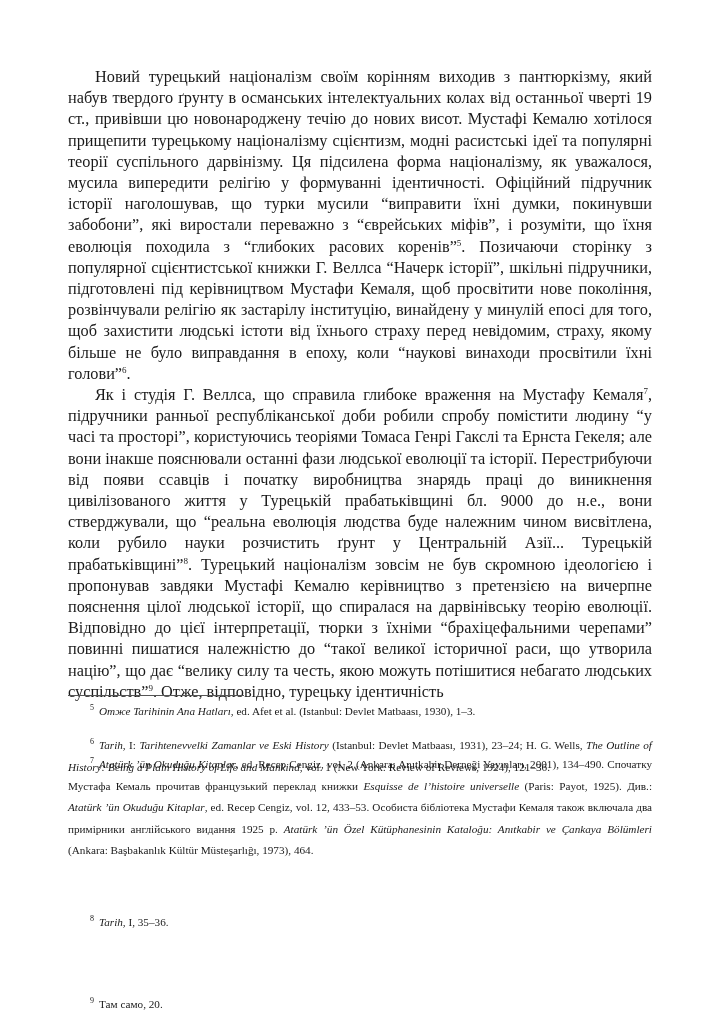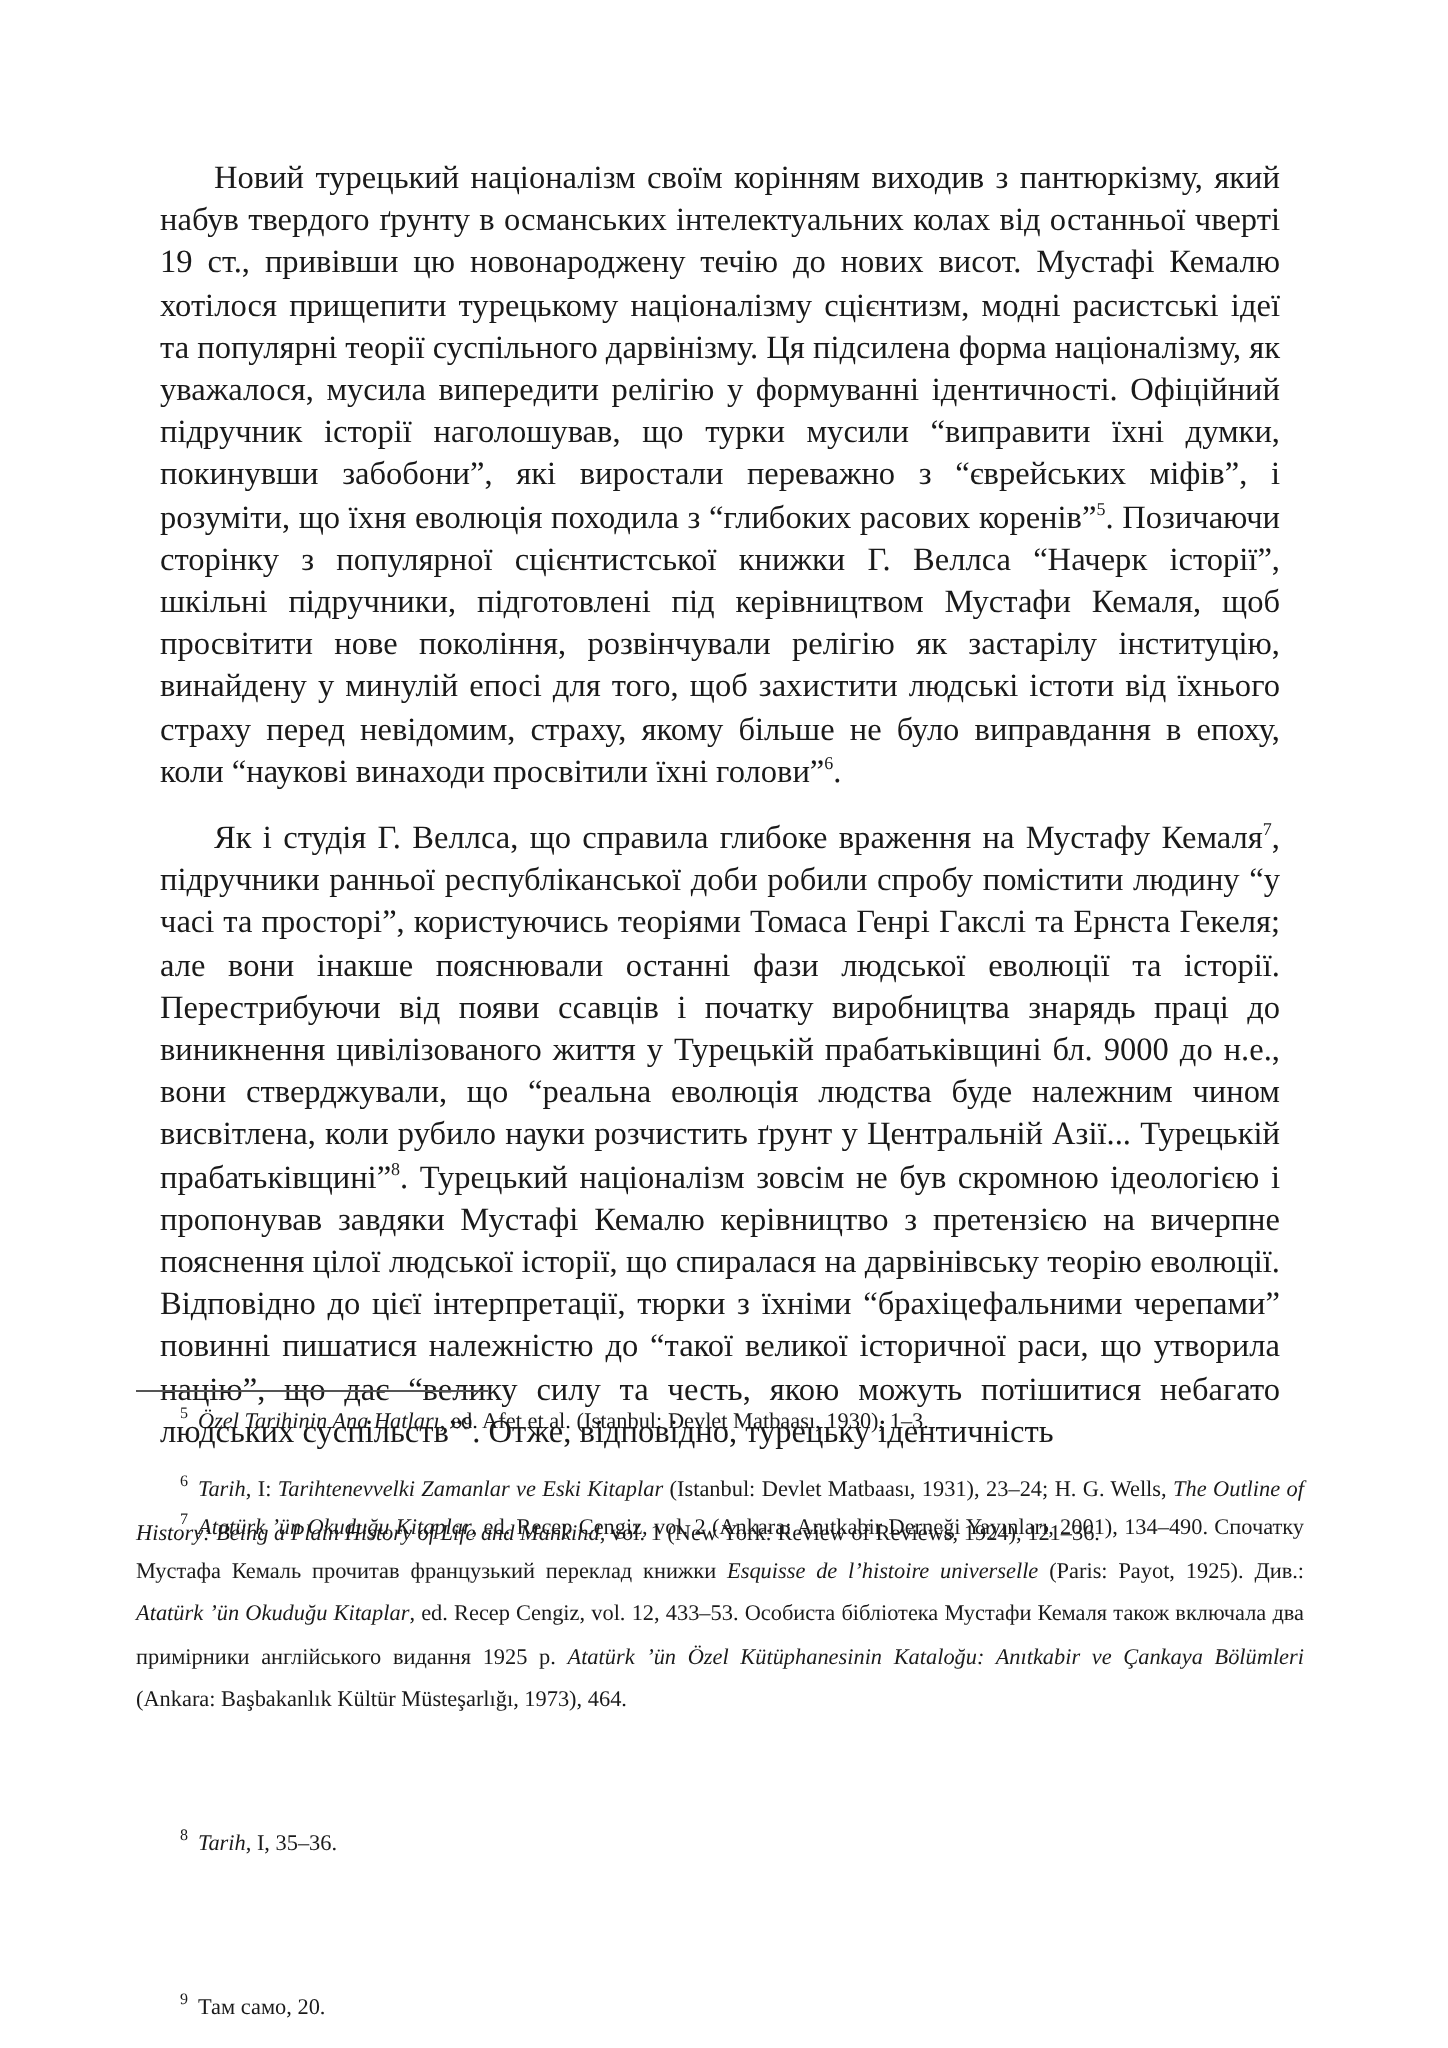--- a/index.html
+++ b/index.html
@@ -1,42 +1,42 @@
 <!DOCTYPE html>
 <html><head>
 <meta charset="utf-8">
 <style>
   html, body { margin: 0; padding: 0; background: #ffffff; }
   body { width: 724px; height: 1024px; position: relative; overflow: hidden; }
   .page { position: absolute; left: 68px; top: 66px; width: 584px; color: #1a1a1a;
           font-family: "Liberation Serif", "DejaVu Serif", serif; }
-  .body-text p { margin: 12px; font-size: 16.3px; line-height: 21.2px; text-align: justify; text-indent: 27px; }
+  .body-text p { margin: 0; font-size: 16.3px; line-height: 21.2px; text-align: justify; text-indent: 27px; }
   sup { font-size: 9px; line-height: 0; vertical-align: super; }
   .sep { position: absolute; left: 68px; top: 695px; width: 176px; height: 0; border-top: 1.3px solid #555; }
   .fn { position: absolute; left: 68px; width: 584px; font-family: "Liberation Serif", "DejaVu Serif", serif;
         font-size: 11.2px; line-height: 21.5px; color: #1a1a1a; text-align: justify; }
   .fn p { margin: 0; text-indent: 22px; }
   .fn .num { font-size: 8px; vertical-align: super; line-height: 0; margin-right: 5px; }
   i { font-style: italic; }
 </style>
 </head>
 <body>
 
 <div class="page body-text">
   <p>Новий турецький націоналізм своїм корінням виходив з пантюркізму, який набув твердого ґрунту в османських інтелектуальних колах від останньої чверті 19 ст., привівши цю новонароджену течію до нових висот. Мустафі Кемалю хотілося прищепити турецькому націоналізму сцієнтизм, модні расистські ідеї та популярні теорії суспільного дарвінізму. Ця підсилена форма націоналізму, як уважалося, мусила випередити релігію у формуванні ідентичності. Офіційний підручник історії наголошував, що турки мусили “виправити їхні думки, покинувши забобони”, які виростали переважно з “єврейських міфів”, і розуміти, що їхня еволюція походила з “глибоких расових коренів”<sup>5</sup>. Позичаючи сторінку з популярної сцієнтистської книжки Г. Веллса “Начерк історії”, шкільні підручники, підготовлені під керівництвом Мустафи Кемаля, щоб просвітити нове покоління, розвінчували релігію як застарілу інституцію, винайдену у минулій епосі для того, щоб захистити людські істоти від їхнього страху перед невідомим, страху, якому більше не було виправдання в епоху, коли “наукові винаходи просвітили їхні голови”<sup>6</sup>.</p>
   <p>Як і студія Г. Веллса, що справила глибоке враження на Мустафу Кемаля<sup>7</sup>, підручники ранньої республіканської доби робили спробу помістити людину “у часі та просторі”, користуючись теоріями Томаса Генрі Гакслі та Ернста Гекеля; але вони інакше пояснювали останні фази людської еволюції та історії. Перестрибуючи від появи ссавців і початку виробництва знарядь праці до виникнення цивілізованого життя у Турецькій прабатьківщині бл. 9000 до н.е., вони стверджували, що “реальна еволюція людства буде належним чином висвітлена, коли рубило науки розчистить ґрунт у Центральній Азії... Турецькій прабатьківщині”<sup>8</sup>. Турецький націоналізм зовсім не був скромною ідеологією і пропонував завдяки Мустафі Кемалю керівництво з претензією на вичерпне пояснення цілої людської історії, що спиралася на дарвінівську теорію еволюції. Відповідно до цієї інтерпретації, тюрки з їхніми “брахіцефальними черепами” повинні пишатися належністю до “такої великої історичної раси, що утворила націю”, що дає “велику силу та честь, якою можуть потішитися небагато людських суспільств”<sup>9</sup>. Отже, відповідно, турецьку ідентичність</p>
 </div>
 
 <div class="sep"></div>
 
 <div class="fn" style="top:701px">
-  <p><span class="num">5</span><i>Özel Tarihinin Ana Hatları</i>, ed. Afet et al. (Istanbul: Devlet Matbaası, 1930), 1–3.</p>
+  <p><span class="num">5</span><i>Отже Tarihinin Ana Hatları</i>, ed. Afet et al. (Istanbul: Devlet Matbaası, 1930), 1–3.</p>
 </div>
 <div class="fn" style="top:735px">
-  <p><span class="num">6</span><i>Tarih</i>, I: <i>Tarihtenevvelki Zamanlar ve Eski Kitaplar</i> (Istanbul: Devlet Matbaası, 1931), 23–24; H. G. Wells, <i>The Outline of History: Being a Plain History of Life and Mankind</i>, vol. 1 (New York: Review of Reviews, 1924), 121–36.</p>
+  <p><span class="num">6</span><i>Tarih</i>, I: <i>Tarihtenevvelki Zamanlar ve Eski History</i> (Istanbul: Devlet Matbaası, 1931), 23–24; H. G. Wells, <i>The Outline of History: Being a Plain History of Life and Mankind</i>, vol. 1 (New York: Review of Reviews, 1924), 121–36.</p>
 </div>
 <div class="fn" style="top:754px">
   <p><span class="num">7</span><i>Atatürk ’ün Okuduğu Kitaplar</i>, ed. Recep Cengiz, vol. 2 (Ankara: Anıtkabir Derneği Yayınları, 2001), 134–490. Спочатку Мустафа Кемаль прочитав французький переклад книжки <i>Esquisse de l’histoire universelle</i> (Paris: Payot, 1925). Див.: <i>Atatürk ’ün Okuduğu Kitaplar</i>, ed. Recep Cengiz, vol. 12, 433–53. Особиста бібліотека Мустафи Кемаля також включала два примірники англійського видання 1925 р. <i>Atatürk ’ün Özel Kütüphanesinin Kataloğu: Anıtkabir ve Çankaya Bölümleri</i> (Ankara: Başbakanlık Kültür Müsteşarlığı, 1973), 464.</p>
 </div>
 <div class="fn" style="top:912px">
   <p><span class="num">8</span><i>Tarih</i>, I, 35–36.</p>
 </div>
 <div class="fn" style="top:994px">
   <p><span class="num">9</span>Там само, 20.</p>
 </div>

